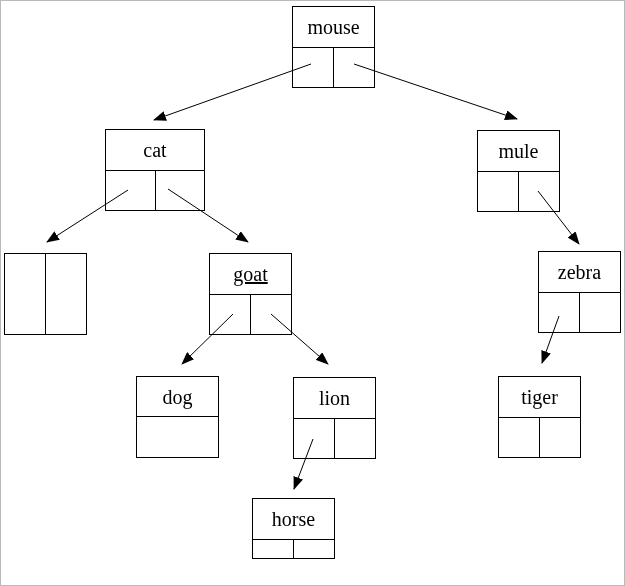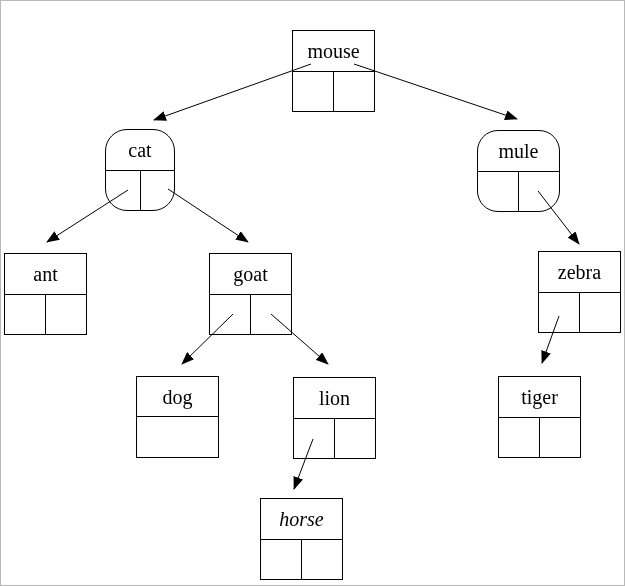--- a/index.html
+++ b/index.html
@@ -71,50 +71,49 @@
       <line x1="353" y1="63" x2="516" y2="118" stroke="#000000" stroke-width="1" marker-end="url(#arrowhead)"></line>
       <line x1="127" y1="189" x2="46" y2="241" stroke="#000000" stroke-width="1" marker-end="url(#arrowhead)"></line>
       <line x1="167" y1="188" x2="247" y2="241" stroke="#000000" stroke-width="1" marker-end="url(#arrowhead)"></line>
       <line x1="537" y1="190" x2="578" y2="243" stroke="#000000" stroke-width="1" marker-end="url(#arrowhead)"></line>
       <line x1="232" y1="313" x2="181" y2="363" stroke="#000000" stroke-width="1" marker-end="url(#arrowhead)"></line>
       <line x1="270" y1="313" x2="327" y2="363" stroke="#000000" stroke-width="1" marker-end="url(#arrowhead)"></line>
       <line x1="558" y1="315" x2="541" y2="362" stroke="#000000" stroke-width="1" marker-end="url(#arrowhead)"></line>
       <line x1="312" y1="438" x2="293" y2="488" stroke="#000000" stroke-width="1" marker-end="url(#arrowhead)"></line>
     </svg>
   <div id="nodes-layer">
-      <div class="node" style="left: 291px; top: 5px; width: 83px; height: 82px; margin-top: 24px;">
+      <div class="node" style="left: 291px; top: 5px; width: 83px; height: 82px;">
         <div class="label-cell" style="height: 41px;">mouse</div>
         <div class="pointer-row">
           <div class="pointer-cell left"></div>
           <div class="pointer-cell right"></div>
         </div>
       </div>
-      <div class="node" style="left: 104px; top: 128px; width: 70px; height: 82px; border-radius: 22px;">
+      <div class="node" style="left: 104px; top: 128px; width: 100px; height: 82px;">
         <div class="label-cell" style="height: 41px;">cat</div>
         <div class="pointer-row">
           <div class="pointer-cell left"></div>
           <div class="pointer-cell right"></div>
         </div>
       </div>
-      <div class="node" style="left: 476px; top: 129px; width: 83px; height: 82px; border-radius: 21px;">
+      <div class="node" style="left: 476px; top: 129px; width: 83px; height: 82px;">
         <div class="label-cell" style="height: 41px;">mule</div>
         <div class="pointer-row">
           <div class="pointer-cell left"></div>
           <div class="pointer-cell right"></div>
         </div>
       </div>
       <div class="node" style="left: 3px; top: 252px; width: 83px; height: 82px;">
-        <div class="label-cell" style="height: 41px;">ant</div>
         <div class="pointer-row">
           <div class="pointer-cell left"></div>
           <div class="pointer-cell right"></div>
         </div>
       </div>
       <div class="node" style="left: 208px; top: 252px; width: 83px; height: 82px;">
-        <div class="label-cell" style="height: 41px;">goat</div>
+        <div class="label-cell" style="height: 41px; text-decoration: underline;">goat</div>
         <div class="pointer-row">
           <div class="pointer-cell left"></div>
           <div class="pointer-cell right"></div>
         </div>
       </div>
       <div class="node" style="left: 537px; top: 250px; width: 83px; height: 82px; text-align: center;">
         <div class="label-cell" style="height: 41px;">zebra</div>
         <div class="pointer-row">
           <div class="pointer-cell left"></div>
           <div class="pointer-cell right"></div>
@@ -134,21 +133,21 @@
           <div class="pointer-cell right"></div>
         </div>
       </div>
       <div class="node" style="left: 497px; top: 375px; width: 83px; height: 82px;">
         <div class="label-cell" style="height: 41px; text-align: right;">tiger</div>
         <div class="pointer-row">
           <div class="pointer-cell left"></div>
           <div class="pointer-cell right"></div>
         </div>
       </div>
-      <div class="node" style="left: 259px; top: 497px; width: 83px; height: 82px; font-style: italic;">
+      <div class="node" style="left: 251px; top: 497px; width: 83px; height: 61px;">
         <div class="label-cell" style="height: 41px;">horse</div>
         <div class="pointer-row">
           <div class="pointer-cell left"></div>
           <div class="pointer-cell right"></div>
         </div>
       </div>
     </div>
 </div>
 
 </body></html>

